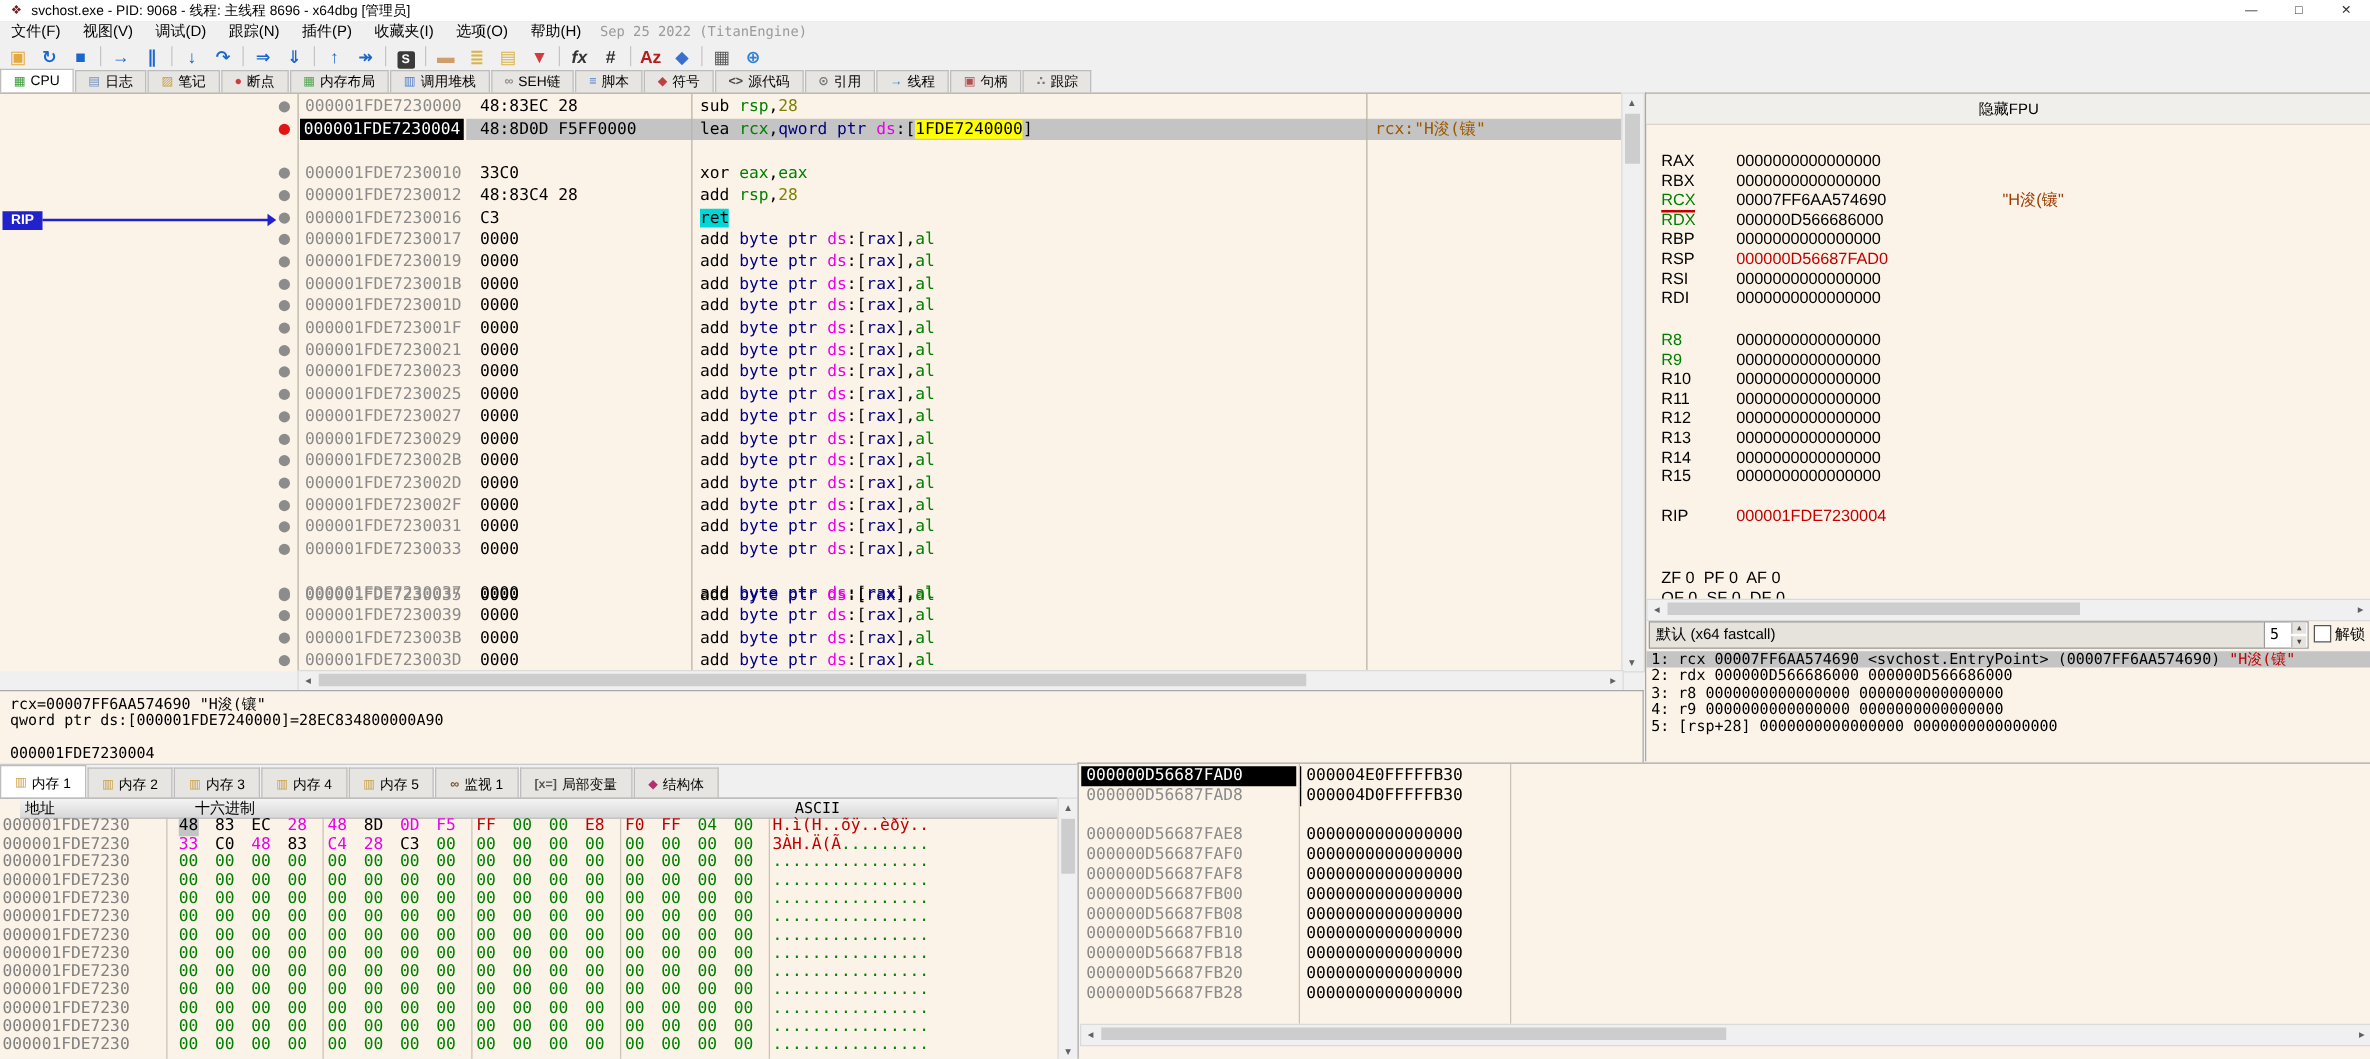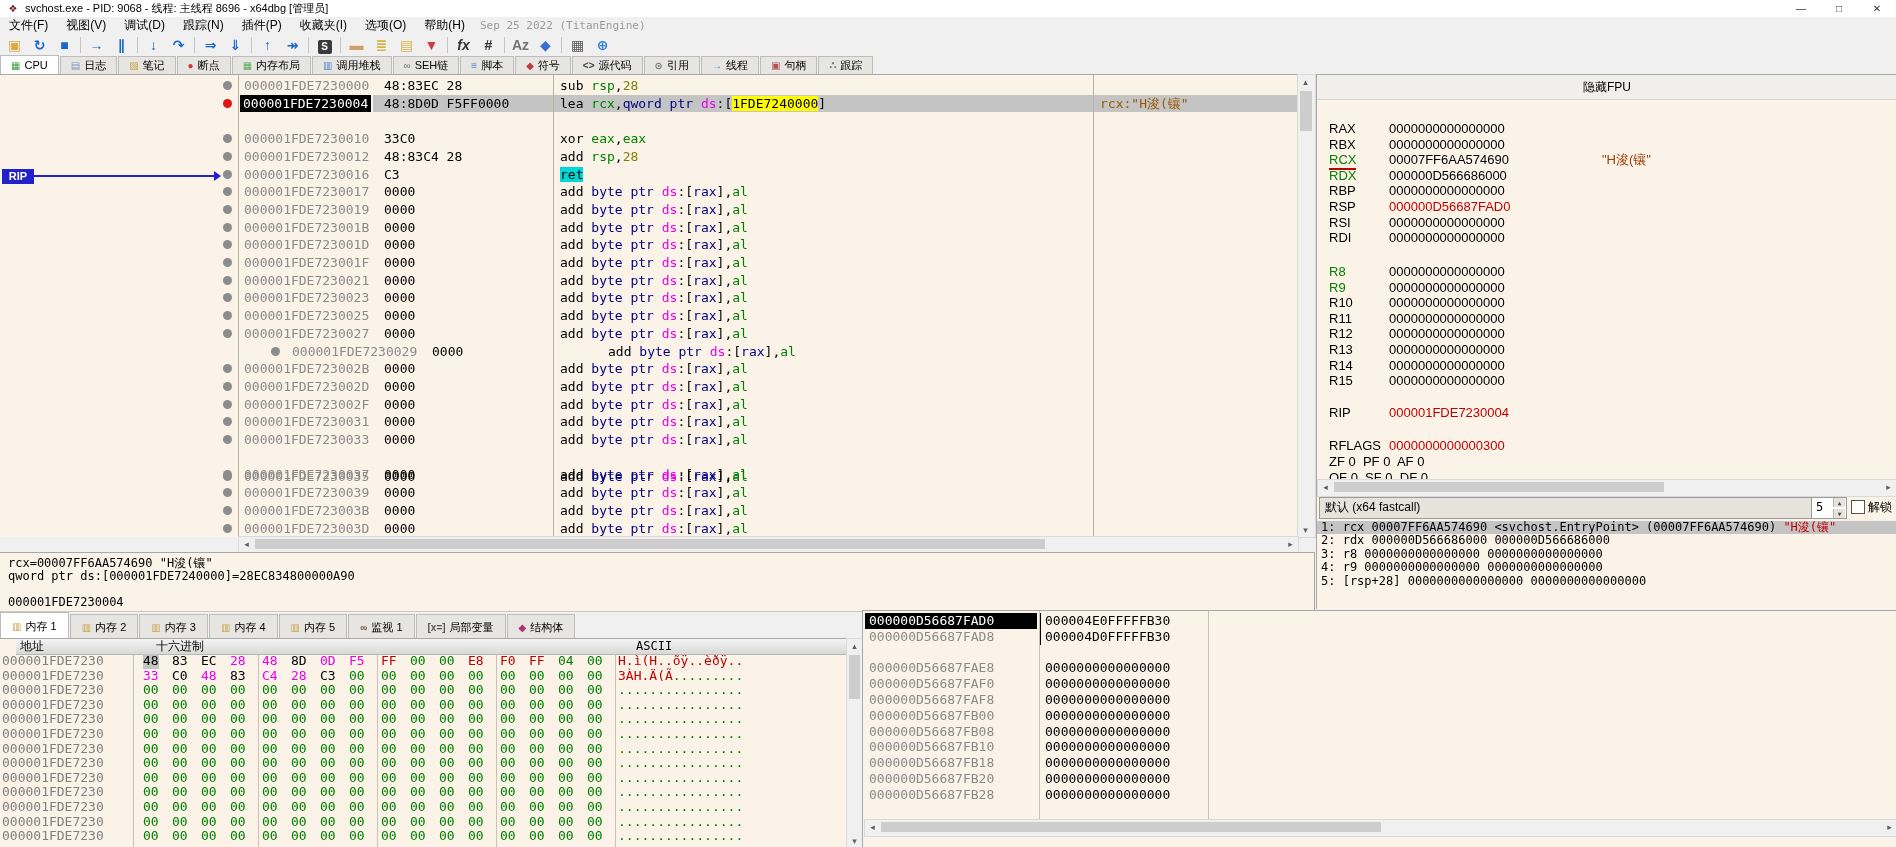--- a/index.html
+++ b/index.html
@@ -176,21 +176,21 @@
       <div class="tbtn"><span class="sbox">S</span></div>
       <div class="tsep"></div>
       <div class="tbtn"><span style="color: rgb(207, 158, 106);">▬</span></div>
       <div class="tbtn"><span style="color: rgb(217, 180, 74);">≣</span></div>
       <div class="tbtn"><span style="color: rgb(217, 180, 74);">▤</span></div>
       <div class="tbtn"><span style="color: rgb(210, 59, 59);">▼</span></div>
       <div class="tsep"></div>
       <div class="tbtn"><span style="color: rgb(51, 51, 51); font-style: italic;">fx</span></div>
       <div class="tbtn"><span style="color: rgb(51, 51, 51);">#</span></div>
       <div class="tsep"></div>
-      <div class="tbtn"><span style="color: #737373;">Az</span></div>
+      <div class="tbtn"><span style="color: #b91c1c;">Az</span></div>
       <div class="tbtn"><span style="color: rgb(58, 111, 208);">◆</span></div>
       <div class="tsep"></div>
       <div class="tbtn"><span style="color: rgb(90, 90, 90);">▦</span></div>
       <div class="tbtn"><span style="color: rgb(47, 127, 214);">⊕</span></div>
     </div>
 
   <div id="tabbar">
       <div class="tab active">
         <span class="ticon" style="color: rgb(63, 157, 63);">▦</span>
         <span>CPU</span>
@@ -330,21 +330,21 @@
           <div class="addr">000001FDE7230025</div>
           <div class="byt">0000</div>
           <div class="ins"><span class="k">add </span><span class="n">byte ptr </span><span class="m">ds</span><span class="k">:[</span><span class="n">rax</span><span class="k">]</span><span class="k">,</span><span class="g">al</span></div>
         </div>
         <div class="drow mono" style="top: 249.8px;">
           <div class="dot"></div>
           <div class="addr">000001FDE7230027</div>
           <div class="byt">0000</div>
           <div class="ins"><span class="k">add </span><span class="n">byte ptr </span><span class="m">ds</span><span class="k">:[</span><span class="n">rax</span><span class="k">]</span><span class="k">,</span><span class="g">al</span></div>
         </div>
-        <div class="drow mono" style="top: 267.5px; margin-left: 48px;">
+        <div class="drow mono" style="top: 267.5px;">
           <div class="dot"></div>
           <div class="addr">000001FDE7230029</div>
           <div class="byt">0000</div>
           <div class="ins"><span class="k">add </span><span class="n">byte ptr </span><span class="m">ds</span><span class="k">:[</span><span class="n">rax</span><span class="k">]</span><span class="k">,</span><span class="g">al</span></div>
         </div>
         <div class="drow mono" style="top: 285.2px;">
           <div class="dot"></div>
           <div class="addr">000001FDE723002B</div>
           <div class="byt">0000</div>
           <div class="ins"><span class="k">add </span><span class="n">byte ptr </span><span class="m">ds</span><span class="k">:[</span><span class="n">rax</span><span class="k">]</span><span class="k">,</span><span class="g">al</span></div>
@@ -444,21 +444,20 @@
         <div class="rrow" style="top: 155.2px;"><span class="rn k">RDI</span><span class="rv k">0000000000000000</span></div>
         <div class="rrow" style="top: 189px;"><span class="rn g">R8</span><span class="rv k">0000000000000000</span></div>
         <div class="rrow" style="top: 204.6px;"><span class="rn g">R9</span><span class="rv k">0000000000000000</span></div>
         <div class="rrow" style="top: 220.2px;"><span class="rn k">R10</span><span class="rv k">0000000000000000</span></div>
         <div class="rrow" style="top: 235.8px;"><span class="rn k">R11</span><span class="rv k">0000000000000000</span></div>
         <div class="rrow" style="top: 251.4px;"><span class="rn k">R12</span><span class="rv k">0000000000000000</span></div>
         <div class="rrow" style="top: 267px;"><span class="rn k">R13</span><span class="rv k">0000000000000000</span></div>
         <div class="rrow" style="top: 282.6px;"><span class="rn k">R14</span><span class="rv k">0000000000000000</span></div>
         <div class="rrow" style="top: 298.2px;"><span class="rn k">R15</span><span class="rv k">0000000000000000</span></div>
         <div class="rrow" style="top: 330px;"><span class="rn k">RIP</span><span class="rv r">000001FDE7230004</span></div>
-        <div class="rrow" style="top: 363px;"><span class="rn k">RFLAGS</span><span class="rv r">0000000000000300</span></div>
         <div class="rrow" style="top: 379px; left: 12px;">ZF 0  PF 0  AF 0</div>
         <div class="rrow" style="top: 394.6px; left: 12px;">OF 0  SF 0  DF 0</div>
       </div>
     <div class="sb" id="regshs">
       <div class="sbarrow" style="left:0;top:0;">◂</div>
       <div class="sbthumb" style="left:16px;top:2px;width:330px;height:10px;"></div>
       <div class="sbarrow" style="right:0;top:0;">▸</div>
     </div>
     <div id="callconv">
       <span>默认 (x64 fastcall)</span>

